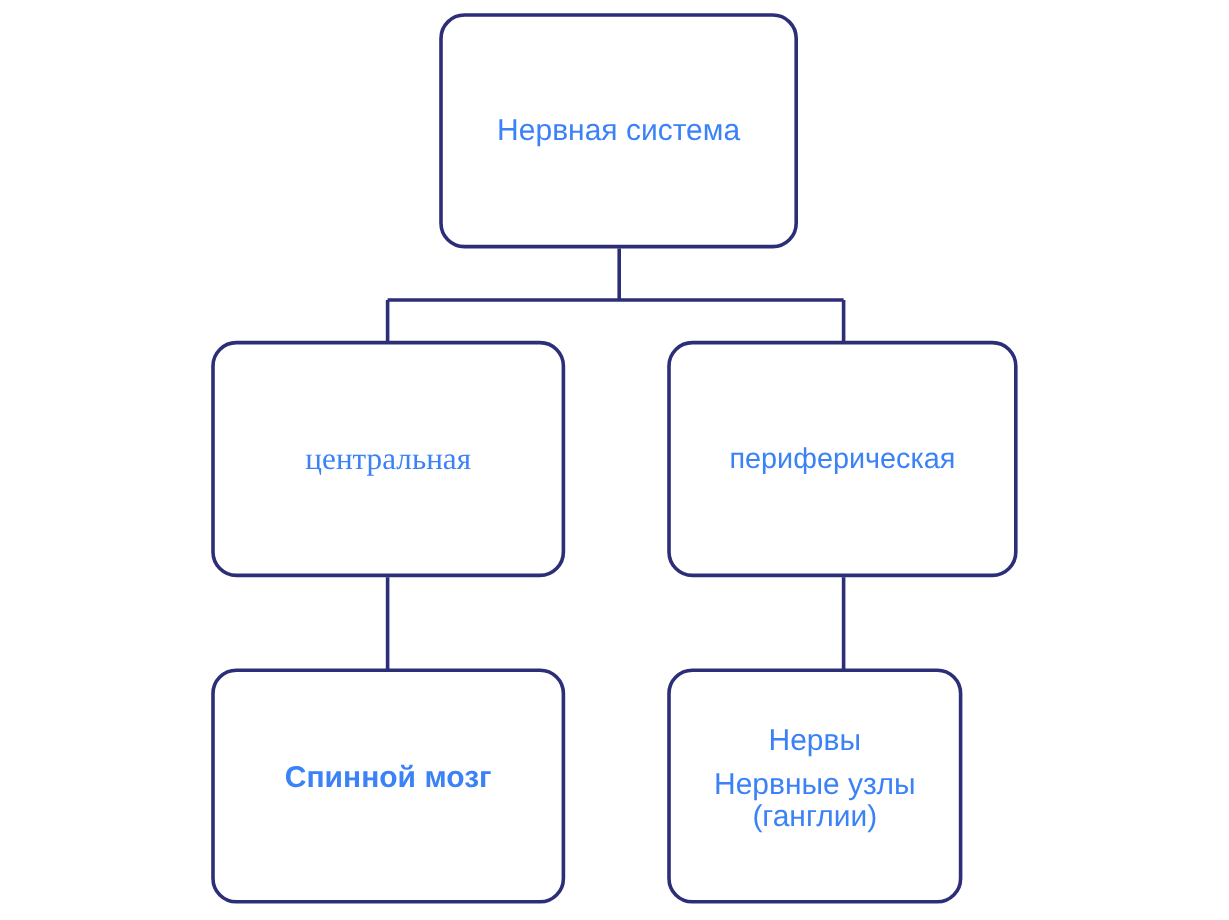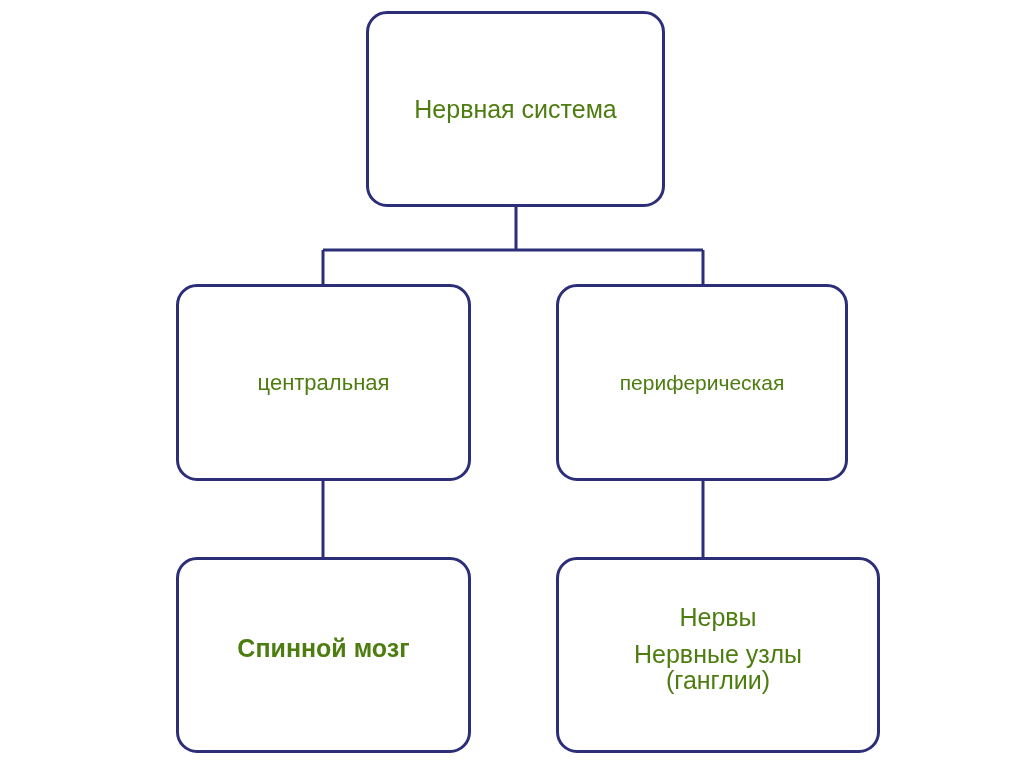--- a/index.html
+++ b/index.html
@@ -41,63 +41,63 @@
     align-items: center;
     justify-content: center;
     text-align: center;
     z-index: 2;
   }
 
   .node-line {
     display: block;
     line-height: 1.0;
     white-space: nowrap;
-    color: #4d7c0f;
+    color: #3b82f6;
   }
 
   
   #node-root {
     left: 366px;
     top: 11px;
     width: 299px;
     height: 196px;
   }
   #node-root .node-line { font-size: 25px; }
 
   #node-central {
     left: 176px;
     top: 284px;
     width: 295px;
     height: 197px;
   }
-  #node-central .node-line { font-size: 22px; }
+  #node-central .node-line { font-size: 26px; font-family: Liberation Serif, serif; }
 
   #node-peripheral {
     left: 556px;
     top: 284px;
     width: 292px;
     height: 197px;
   }
-  #node-peripheral .node-line { font-size: 21px; }
+  #node-peripheral .node-line { font-size: 24px; }
 
   #node-cns-organs {
     left: 176px;
     top: 557px;
     width: 295px;
     height: 196px;
     gap: 40px;
   }
   #node-cns-organs .node-line { font-size: 25px; }
   #node-cns-organs .line-0 { font-weight: bold; margin-bottom: 14px; }
   #node-cns-organs .line-1 { font-weight: normal; }
 
   #node-pns-organs {
     left: 556px;
     top: 557px;
-    width: 324px;
+    width: 246px;
     height: 196px;
   }
   #node-pns-organs .node-line { font-size: 25px; }
   #node-pns-organs .line-0 { font-weight: normal; margin-bottom: 12px; }
   #node-pns-organs .line-1 { font-weight: normal; margin-bottom: 1px; text-align: right; }
   #node-pns-organs .line-2 { font-weight: normal; margin-bottom: 13px; text-align: right; }
   #node-pns-organs .line-3 { font-weight: bold; }
 </style>
 </head>
 <body>

